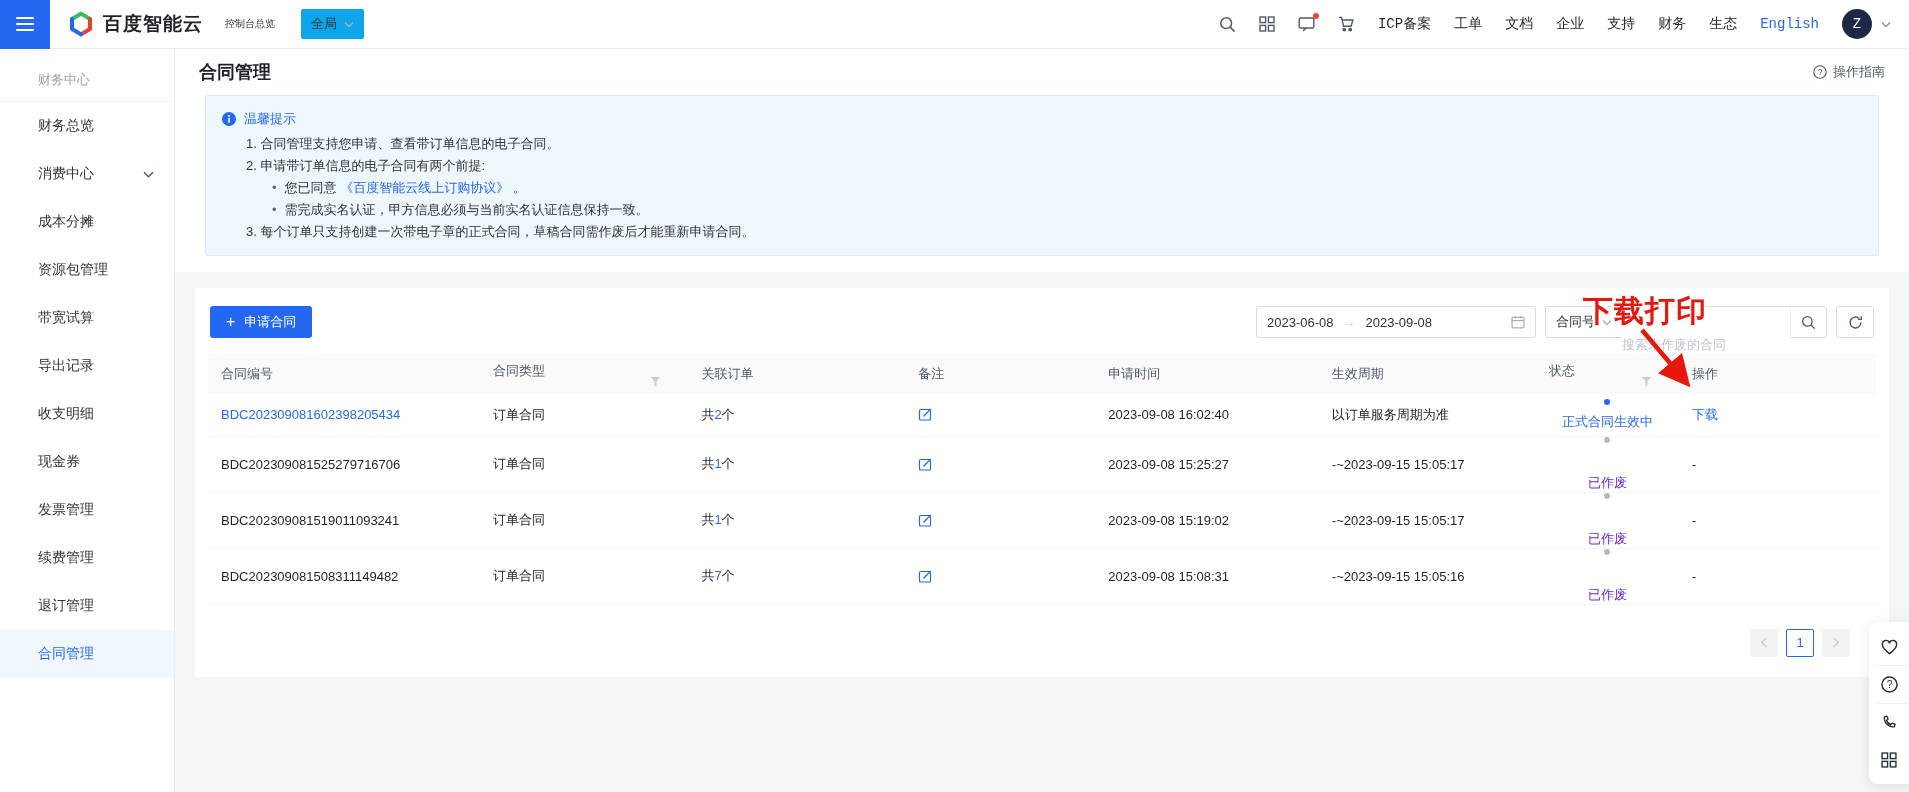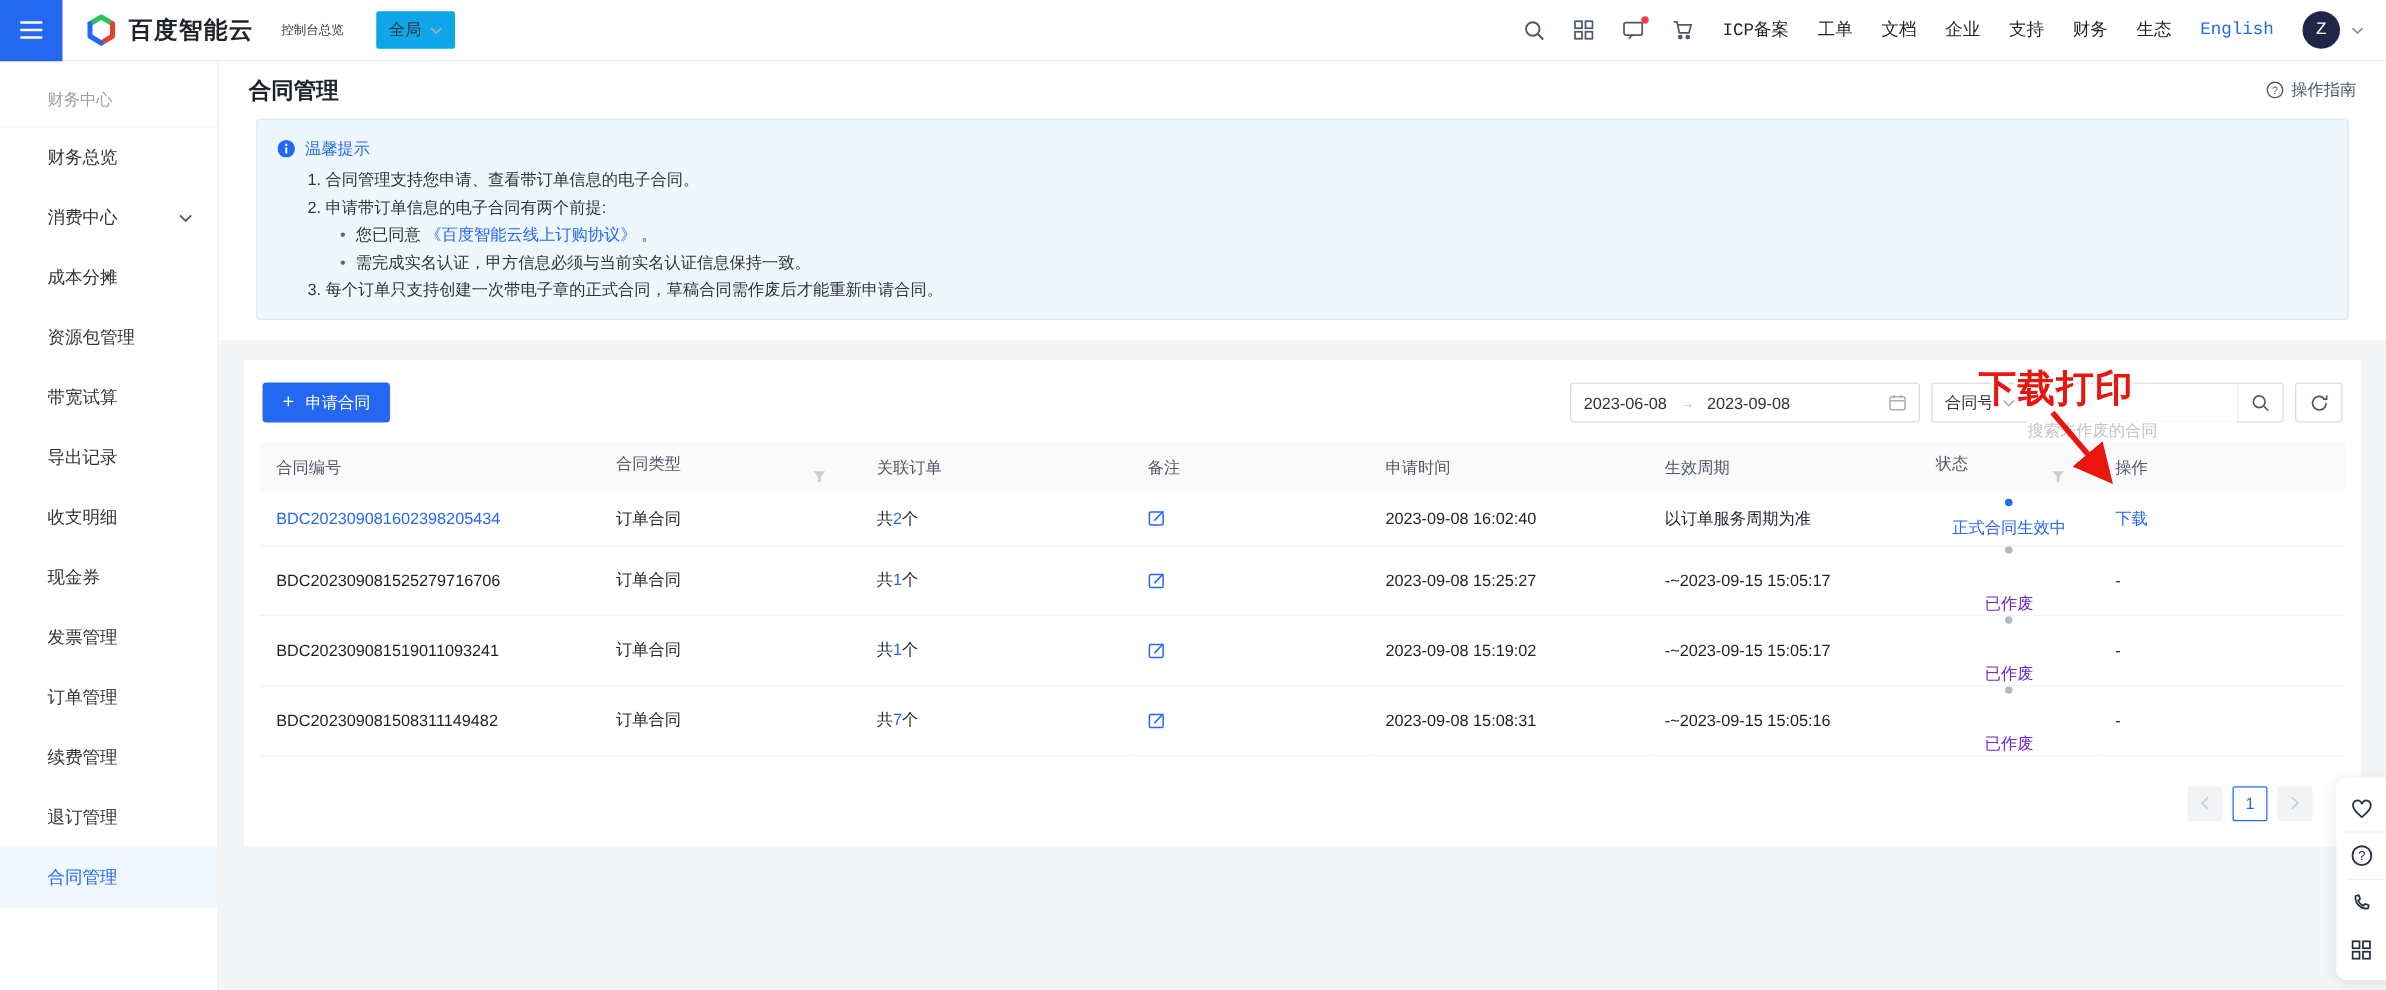--- a/index.html
+++ b/index.html
@@ -194,23 +194,20 @@
         <span>导出记录</span>
       </div>
     <div class="side-item">
         <span>收支明细</span>
       </div>
     <div class="side-item">
         <span>现金券</span>
       </div>
     <div class="side-item">
         <span>发票管理</span>
-      </div>
-    <div class="side-item">
-        <span>订单管理</span>
       </div>
     <div class="side-item">
         <span>续费管理</span>
       </div>
     <div class="side-item">
         <span>退订管理</span>
       </div>
     <div class="side-item active">
         <span>合同管理</span>
       </div>

